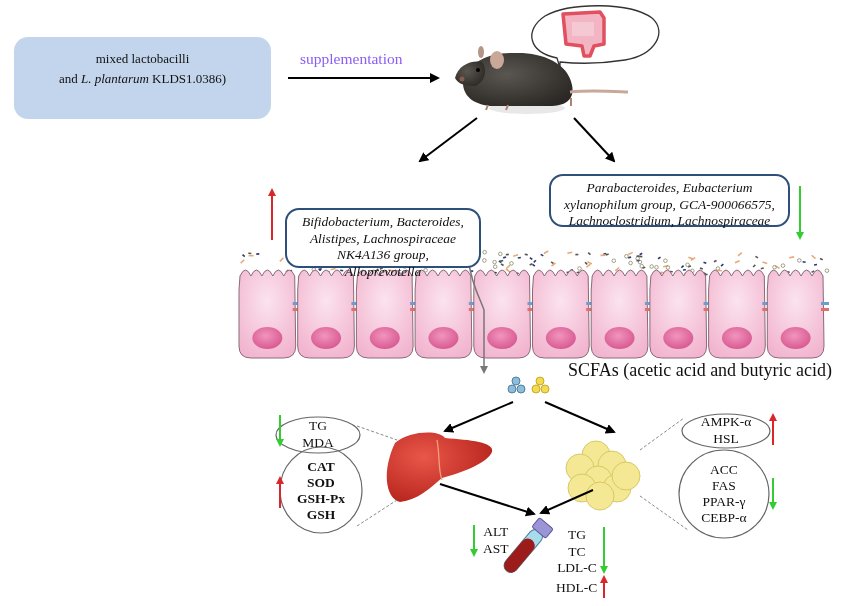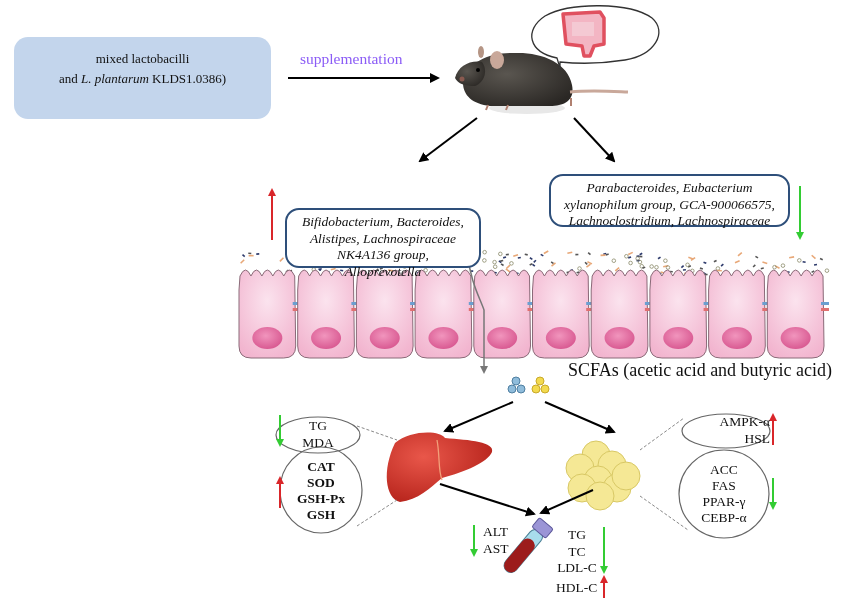--- a/index.html
+++ b/index.html
@@ -7,21 +7,21 @@
   .abs{position:absolute;}
   #diagram{position:absolute;left:0;top:0;}
   .source-box{left:14px;top:37px;width:257px;height:82px;background:#c3d5ec;border-radius:14px;text-align:center;font-size:13px;line-height:20px;box-sizing:border-box;padding-top:12px;}
   .source-box i{font-style:italic;}
   .supp{left:300px;top:50px;font-size:15.5px;color:#8b5cf6;}
   .bact-box{border:2px solid #2e4f7a;border-radius:14px;background:#fff;text-align:center;font-style:italic;font-size:13.5px;line-height:16.5px;box-sizing:border-box;padding-top:4px;}
   .bact-left{left:285px;top:174px;width:196px;height:60px;margin-top:34px;}
   .bact-right{left:549px;top:174px;width:241px;height:53px;}
   .scfa{left:568px;top:360px;font-size:18px;}
   .oval-text{text-align:center;font-size:13.5px;line-height:16.5px;}
-  .blood-text{font-size:13.5px;line-height:16.5px;}
+  .blood-text{font-size:13.5px;line-height:16.5px;text-align:center;}
 </style>
 </head>
 <body>
 
 <svg id="diagram" width="850" height="606" viewBox="0 0 850 606">
   <defs>
     <marker id="ah" markerWidth="10" markerHeight="10" refX="8" refY="5" orient="auto" markerUnits="userSpaceOnUse">
       <path d="M0,0 L10,5 L0,10 Z" fill="#000"></path>
     </marker>
     <marker id="ahg" markerWidth="8" markerHeight="8" refX="6" refY="4" orient="auto" markerUnits="userSpaceOnUse">
@@ -405,21 +405,21 @@
   <div>TG</div>
   <div>MDA</div>
 </div>
 <div class="abs oval-text" style="left:280px;top:459px;width:82px;line-height:16px;font-weight:bold;">
   <div>CAT</div>
   <div>SOD</div>
   <div>GSH-Px</div>
   <div>GSH</div>
 </div>
 
-<div class="abs oval-text" style="left:682px;top:414px;width:88px;text-align:right;">
+<div class="abs oval-text" style="left:682px;top:414px;width:88px;">
   <div>AMPK-α</div>
   <div>HSL</div>
 </div>
 <div class="abs oval-text" style="left:679px;top:462px;width:90px;line-height:16px;">
   <div>ACC</div>
   <div>FAS</div>
   <div>PPAR-γ</div>
   <div>CEBP-α</div>
 </div>
 

